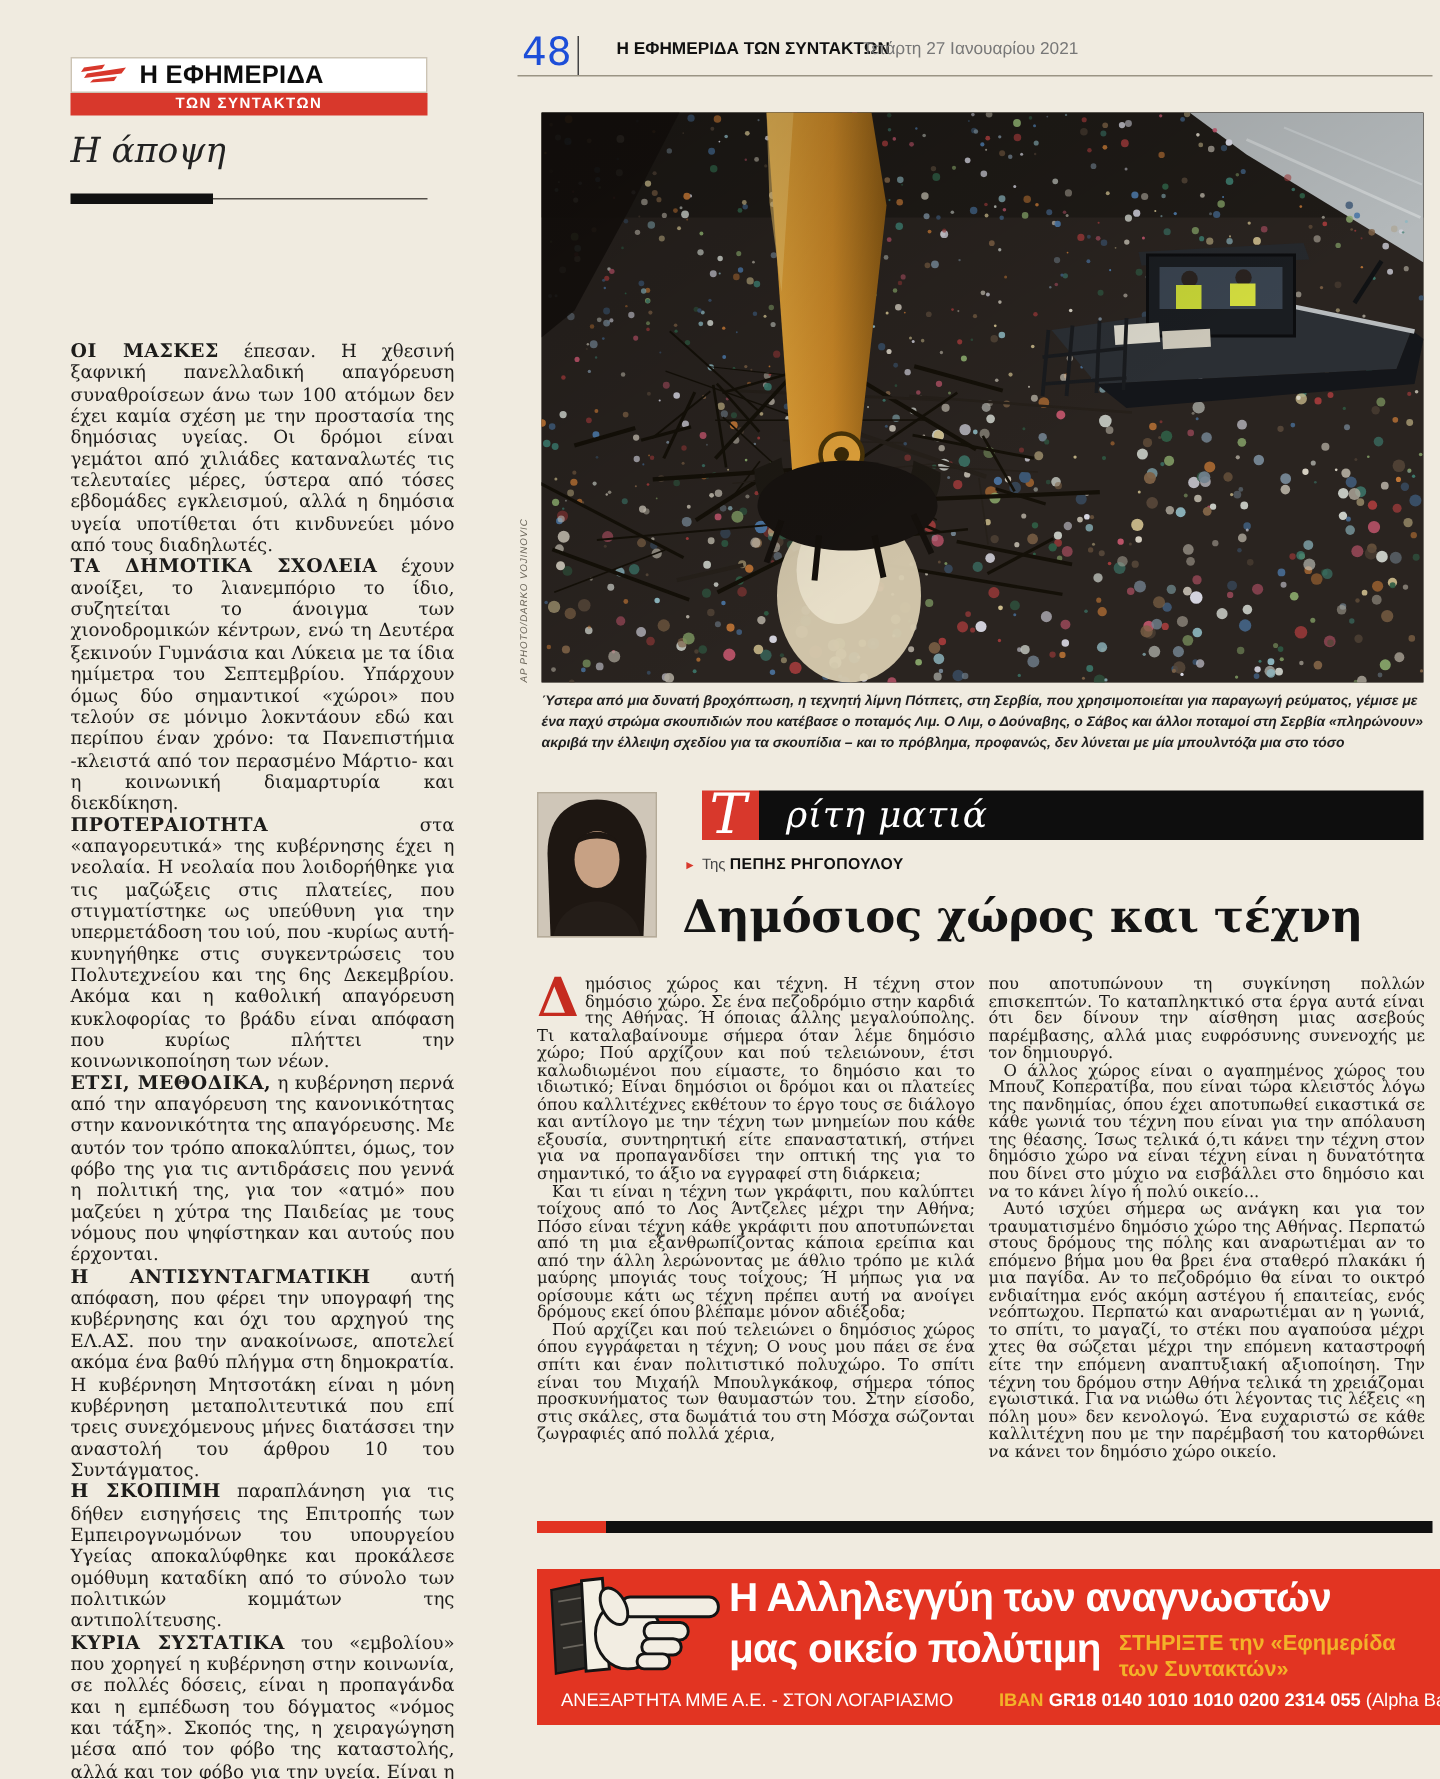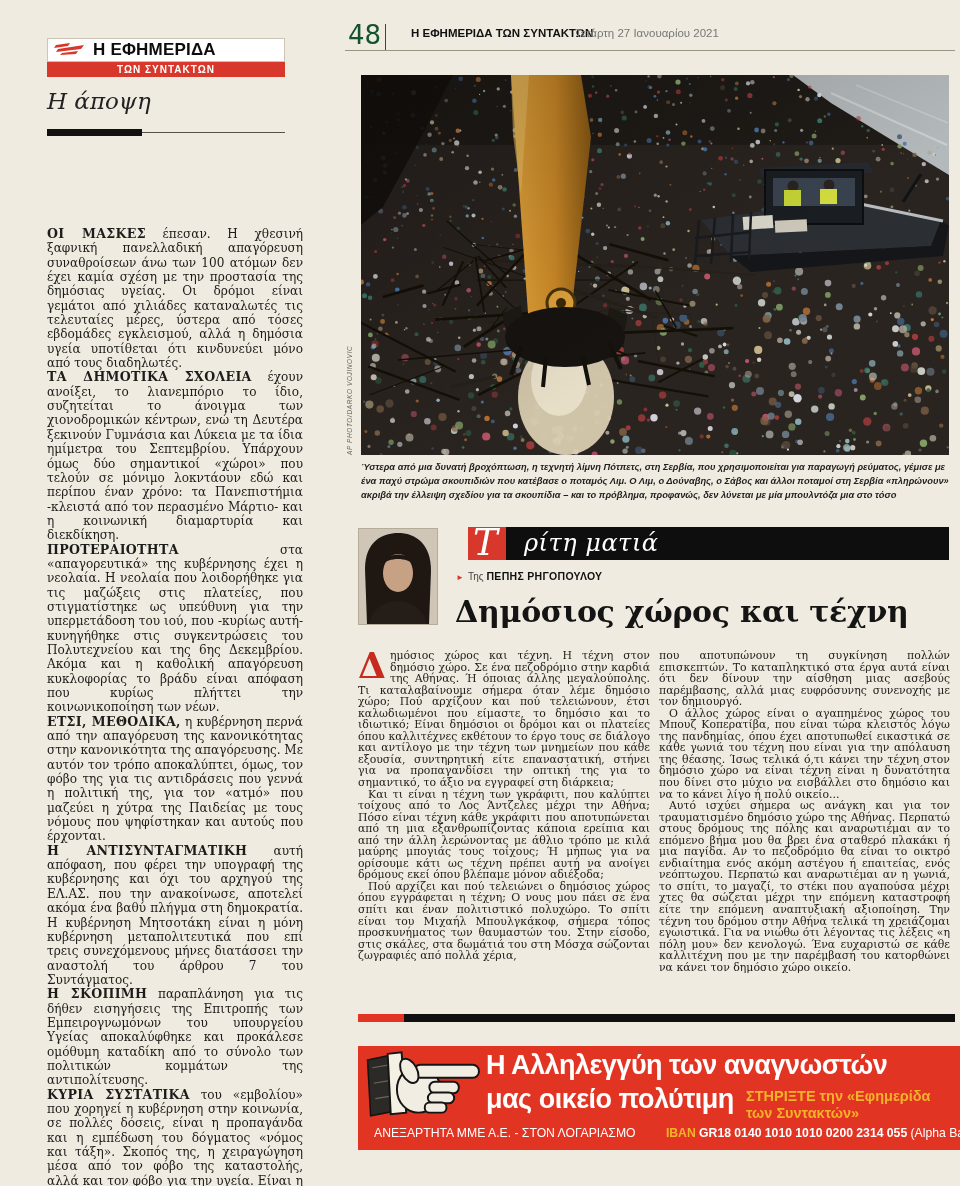--- a/index.html
+++ b/index.html
@@ -21,21 +21,21 @@
   .sans{font-family:"Liberation Sans","DejaVu Sans",sans-serif;}
 
   
   .masthead{left:47px;top:38px;width:238px;}
   .masthead-box{background:#fff;border:1px solid #ccc4b4;height:24px;display:flex;align-items:center;padding:0 6px;gap:5px;}
   .masthead-title{font-weight:bold;font-size:17px;letter-spacing:0.2px;color:#0d0d0d;font-family:"Liberation Sans","DejaVu Sans",sans-serif;}
   .masthead-bar{background:var(--accent-red);height:15px;display:flex;align-items:center;justify-content:center;}
   .masthead-sub{color:#fff;font-weight:bold;font-size:10px;letter-spacing:1px;font-family:"Liberation Sans","DejaVu Sans",sans-serif;}
 
   
-  .pagenum{left:348px;top:20px;font-size:26px;font-family:"DejaVu Sans","Liberation Sans",sans-serif;color:#14532d;}
+  .pagenum{left:348px;top:20px;font-size:26px;font-family:"DejaVu Sans","Liberation Sans",sans-serif;color:#1d4ed8;}
   .pagenum-rule{left:385px;top:24px;width:1px;height:26px;background:#444;}
   .paper-name{left:395px;top:27px;font-size:11.5px;font-weight:bold;color:#111;padding-left:16px;}
   .paper-date{left:575px;top:27px;font-size:11.5px;color:#777;}
   .header-rule{left:345px;top:50px;width:610px;height:1px;background:#9a9484;}
 
   
   .opinion-label{left:47px;top:88px;font-style:italic;font-size:23px;color:#222;}
   .opinion-bar{left:47px;top:129px;width:238px;height:8px;}
   .opinion-bar .thick{position:absolute;left:0;top:0;width:95px;height:7px;background:#111;}
   .opinion-bar .thin{position:absolute;left:95px;top:3px;width:143px;height:1px;background:#55504a;}
@@ -117,21 +117,21 @@
   <div class="abs opinion-label">Η άποψη</div>
   <div class="abs opinion-bar">
       <div class="thick"></div>
       <div class="thin"></div>
     </div>
   <div class="abs opinion-body">
     <p><span class="lead">ΟΙ ΜΑΣΚΕΣ</span><span> έπεσαν. Η χθεσινή ξαφνική πανελλαδική απαγόρευση συναθροίσεων άνω των 100 ατόμων δεν έχει καμία σχέση με την προστασία της δημόσιας υγείας. Οι δρόμοι είναι γεμάτοι από χιλιάδες καταναλωτές τις τελευταίες μέρες, ύστερα από τόσες εβδομάδες εγκλεισμού, αλλά η δημόσια υγεία υποτίθεται ότι κινδυνεύει μόνο από τους διαδηλωτές.</span></p>
     <p><span class="lead">ΤΑ ΔΗΜΟΤΙΚΑ ΣΧΟΛΕΙΑ</span><span> έχουν ανοίξει, το λιανεμπόριο το ίδιο, συζητείται το άνοιγμα των χιονοδρομικών κέντρων, ενώ τη Δευτέρα ξεκινούν Γυμνάσια και Λύκεια με τα ίδια ημίμετρα του Σεπτεμβρίου. Υπάρχουν όμως δύο σημαντικοί «χώροι» που τελούν σε μόνιμο λοκντάουν εδώ και περίπου έναν χρόνο: τα Πανεπιστήμια -κλειστά από τον περασμένο Μάρτιο- και η κοινωνική διαμαρτυρία και διεκδίκηση.</span></p>
     <p><span class="lead">ΠΡΟΤΕΡΑΙΟΤΗΤΑ</span><span> στα «απαγορευτικά» της κυβέρνησης έχει η νεολαία. Η νεολαία που λοιδορήθηκε για τις μαζώξεις στις πλατείες, που στιγματίστηκε ως υπεύθυνη για την υπερμετάδοση του ιού, που -κυρίως αυτή- κυνηγήθηκε στις συγκεντρώσεις του Πολυτεχνείου και της 6ης Δεκεμβρίου. Ακόμα και η καθολική απαγόρευση κυκλοφορίας το βράδυ είναι απόφαση που κυρίως πλήττει την κοινωνικοποίηση των νέων.</span></p>
     <p><span class="lead">ΕΤΣΙ, ΜΕΘΟΔΙΚΑ,</span><span> η κυβέρνηση περνά από την απαγόρευση της κανονικότητας στην κανονικότητα της απαγόρευσης. Με αυτόν τον τρόπο αποκαλύπτει, όμως, τον φόβο της για τις αντιδράσεις που γεννά η πολιτική της, για τον «ατμό» που μαζεύει η χύτρα της Παιδείας με τους νόμους που ψηφίστηκαν και αυτούς που έρχονται.</span></p>
-    <p><span class="lead">Η ΑΝΤΙΣΥΝΤΑΓΜΑΤΙΚΗ</span><span> αυτή απόφαση, που φέρει την υπογραφή της κυβέρνησης και όχι του αρχηγού της ΕΛ.ΑΣ. που την ανακοίνωσε, αποτελεί ακόμα ένα βαθύ πλήγμα στη δημοκρατία. Η κυβέρνηση Μητσοτάκη είναι η μόνη κυβέρνηση μεταπολιτευτικά που επί τρεις συνεχόμενους μήνες διατάσσει την αναστολή του άρθρου 7 του Συντάγματος.</span></p>
+    <p><span class="lead">Η ΑΝΤΙΣΥΝΤΑΓΜΑΤΙΚΗ</span><span> αυτή απόφαση, που φέρει την υπογραφή της κυβέρνησης και όχι του αρχηγού της ΕΛ.ΑΣ. που την ανακοίνωσε, αποτελεί ακόμα ένα βαθύ πλήγμα στη δημοκρατία. Η κυβέρνηση Μητσοτάκη είναι η μόνη κυβέρνηση μεταπολιτευτικά που επί τρεις συνεχόμενους μήνες διατάσσει την αναστολή του άρθρου 10 του Συντάγματος.</span></p>
     <p><span class="lead">Η ΣΚΟΠΙΜΗ</span><span> παραπλάνηση για τις δήθεν εισηγήσεις της Επιτροπής των Εμπειρογνωμόνων του υπουργείου Υγείας αποκαλύφθηκε και προκάλεσε ομόθυμη καταδίκη από το σύνολο των πολιτικών κομμάτων της αντιπολίτευσης.</span></p>
     <p><span class="lead">ΚΥΡΙΑ ΣΥΣΤΑΤΙΚΑ</span><span> του «εμβολίου» που χορηγεί η κυβέρνηση στην κοινωνία, σε πολλές δόσεις, είναι η προπαγάνδα και η εμπέδωση του δόγματος «νόμος και τάξη». Σκοπός της, η χειραγώγηση μέσα από τον φόβο της καταστολής, αλλά και τον φόβο για την υγεία. Είναι η ώρα των νέων -πρωτίστως αυτών- να σπάσουν τον φόβο και να δείξουν ανοσία στις αντιδημοκρατικές μεθοδεύσεις.</span></p>
   </div>
 
   <div class="abs photo-credit">AP PHOTO/DARKO VOJINOVIC</div>
 
   <div class="abs photo-frame">
     <svg id="photo-art" width="588" height="380" viewBox="0 0 588 380">
       <defs>
         <linearGradient id="armGrad" x1="0" y1="0" x2="1" y2="0">

